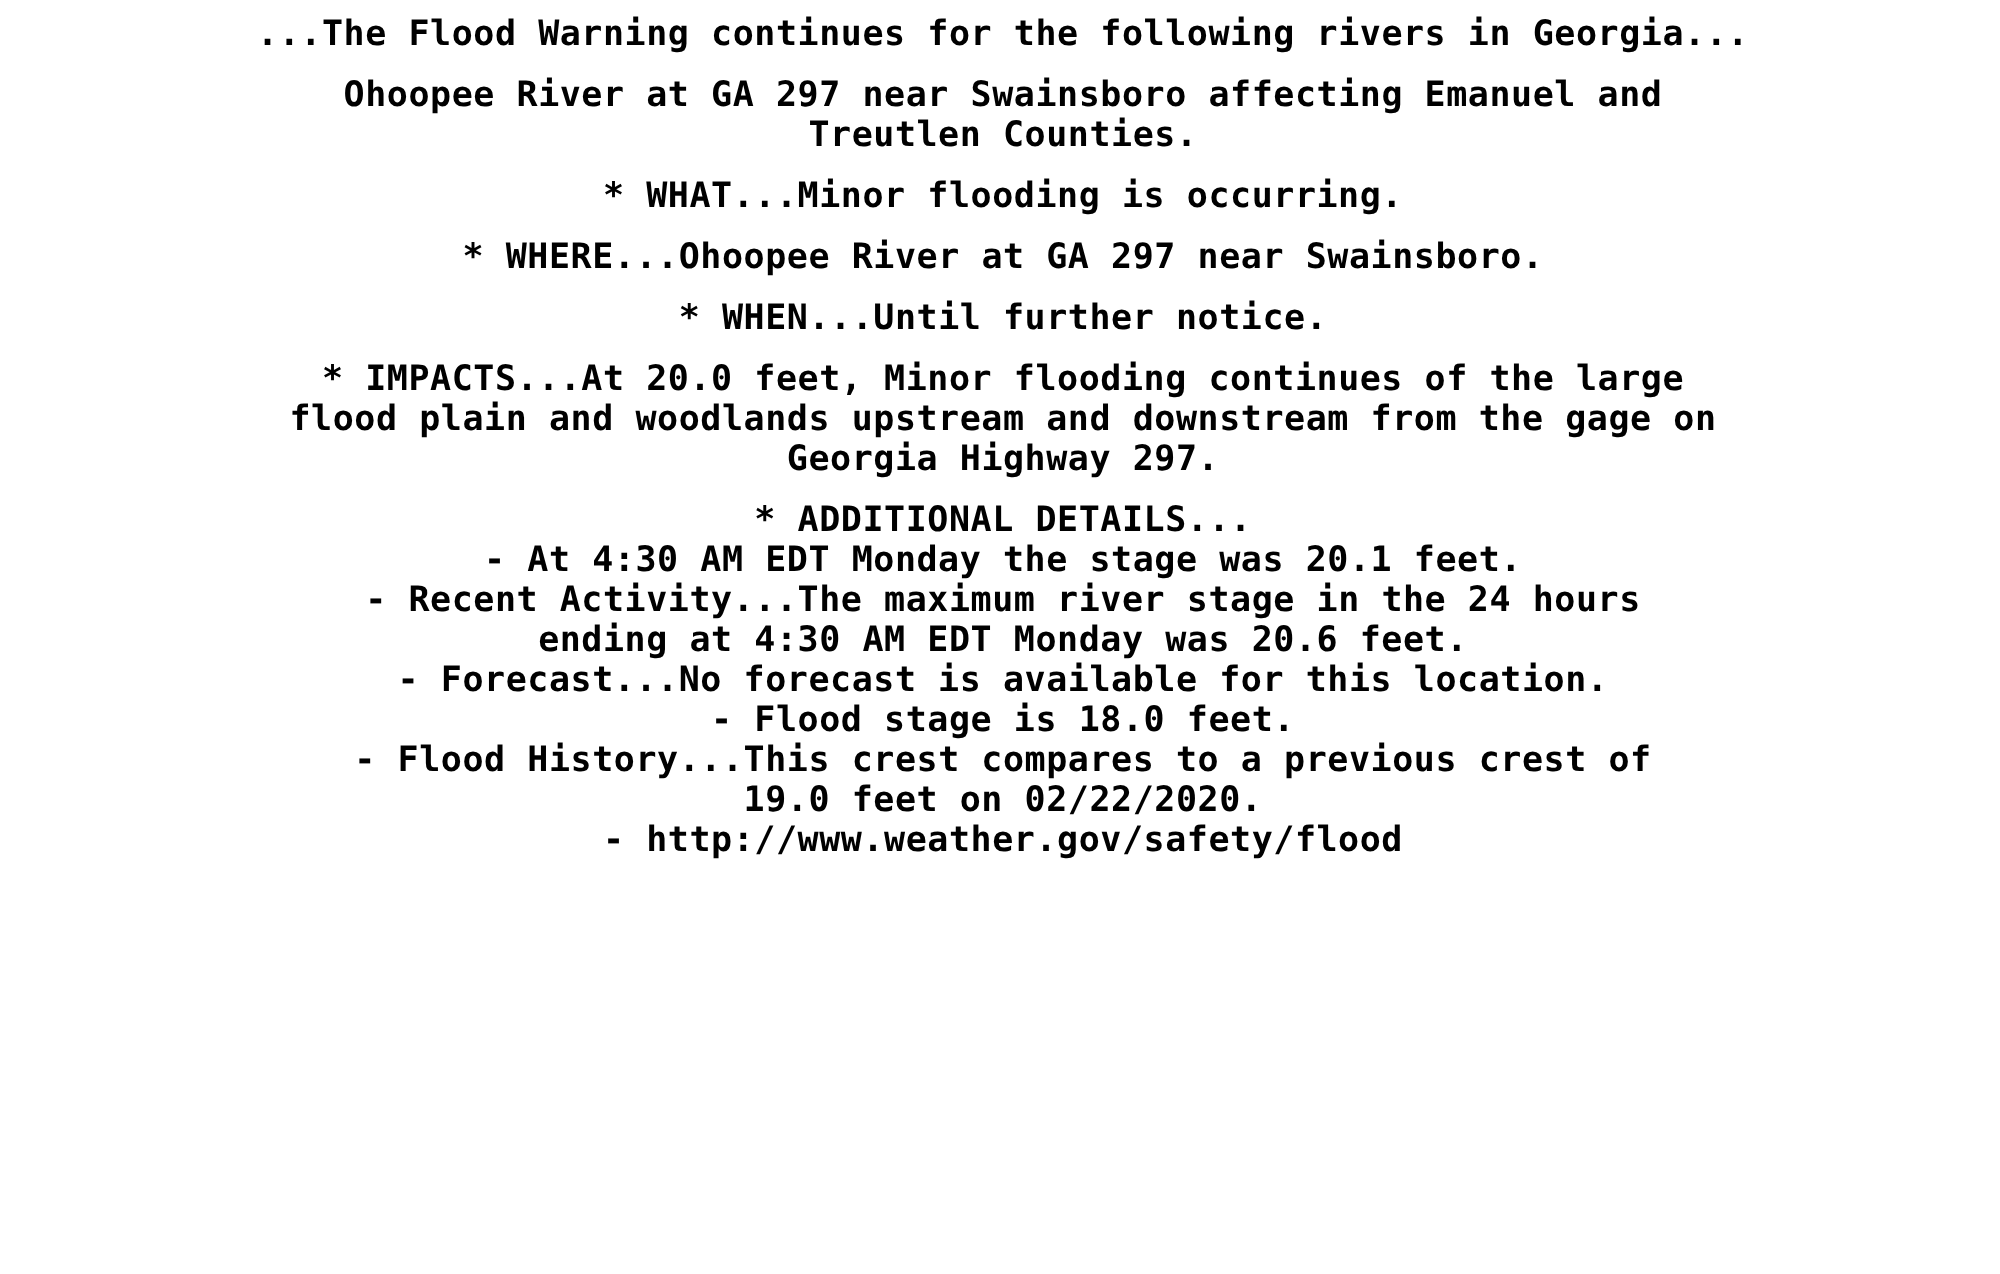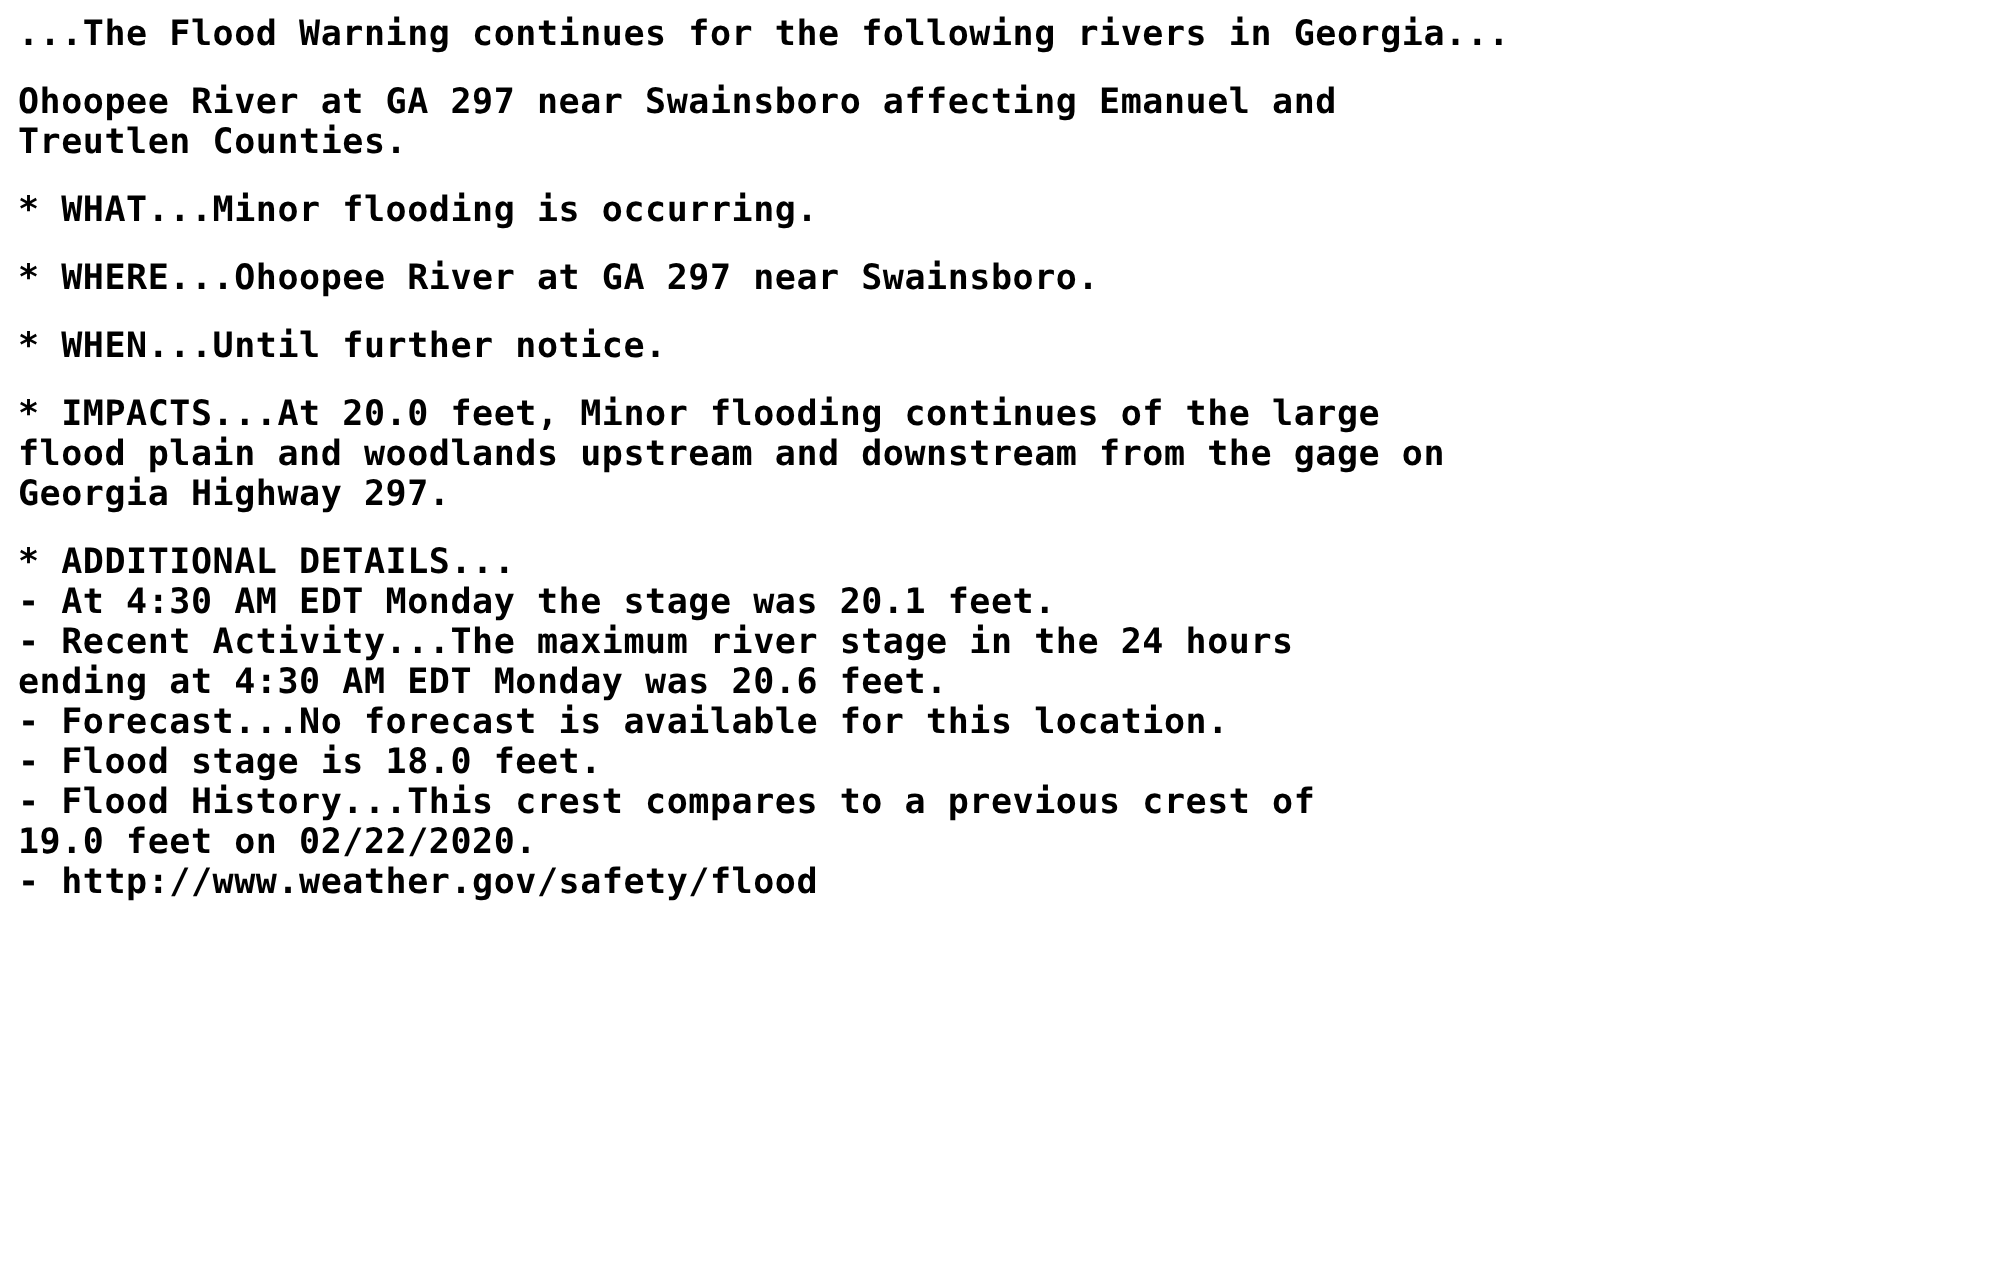--- a/index.html
+++ b/index.html
@@ -21,27 +21,28 @@
     font-family: "DejaVu Sans Mono", "Liberation Mono", monospace;
     font-size: 35px;
     line-height: 40px;
     letter-spacing: 0.55px;
     font-weight: 700;
     color: #000000;
     white-space: pre;
     -webkit-font-smoothing: none;
     font-smooth: never;
     text-rendering: geometricPrecision;
+    text-align: center;
   }
   .para {
     margin: 0;
     padding: 0;
   }
   .para + .para {
-    margin-top: 28px;
+    margin-top: 21px;
   }
   .line {
     display: block;
     height: 40px;
     white-space: pre;
   }
 </style>
 </head>
 <body>
 

